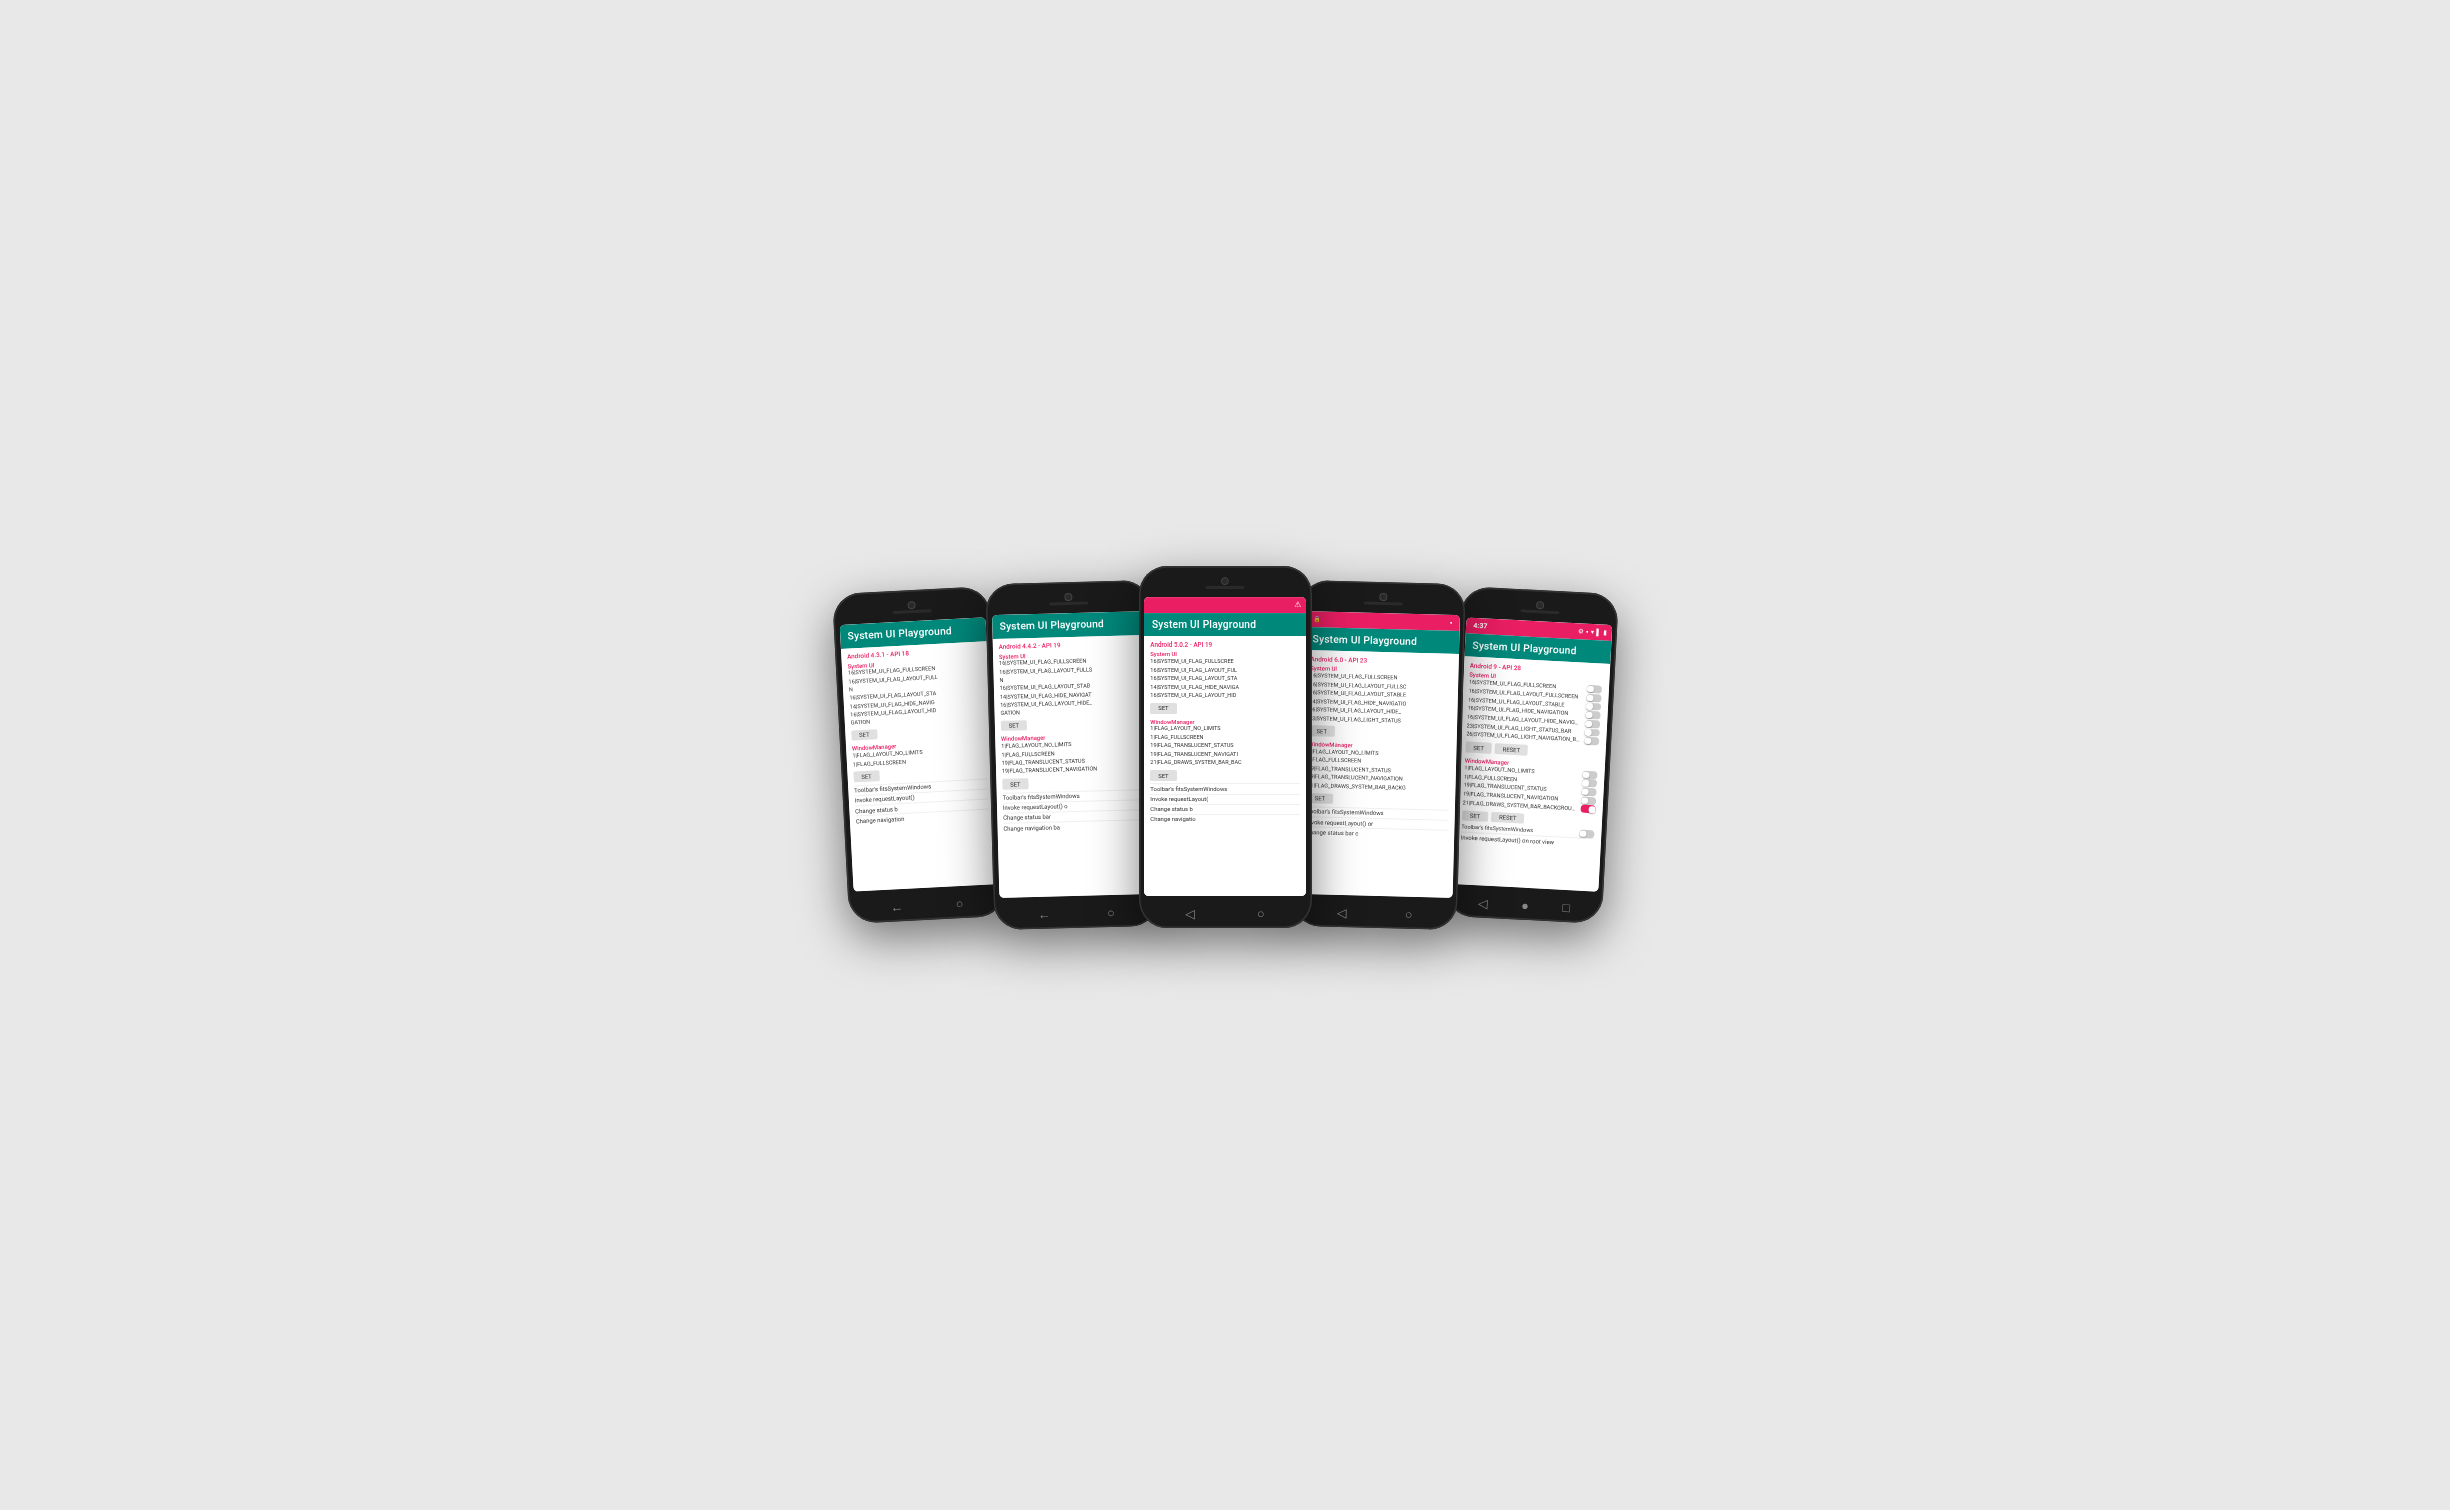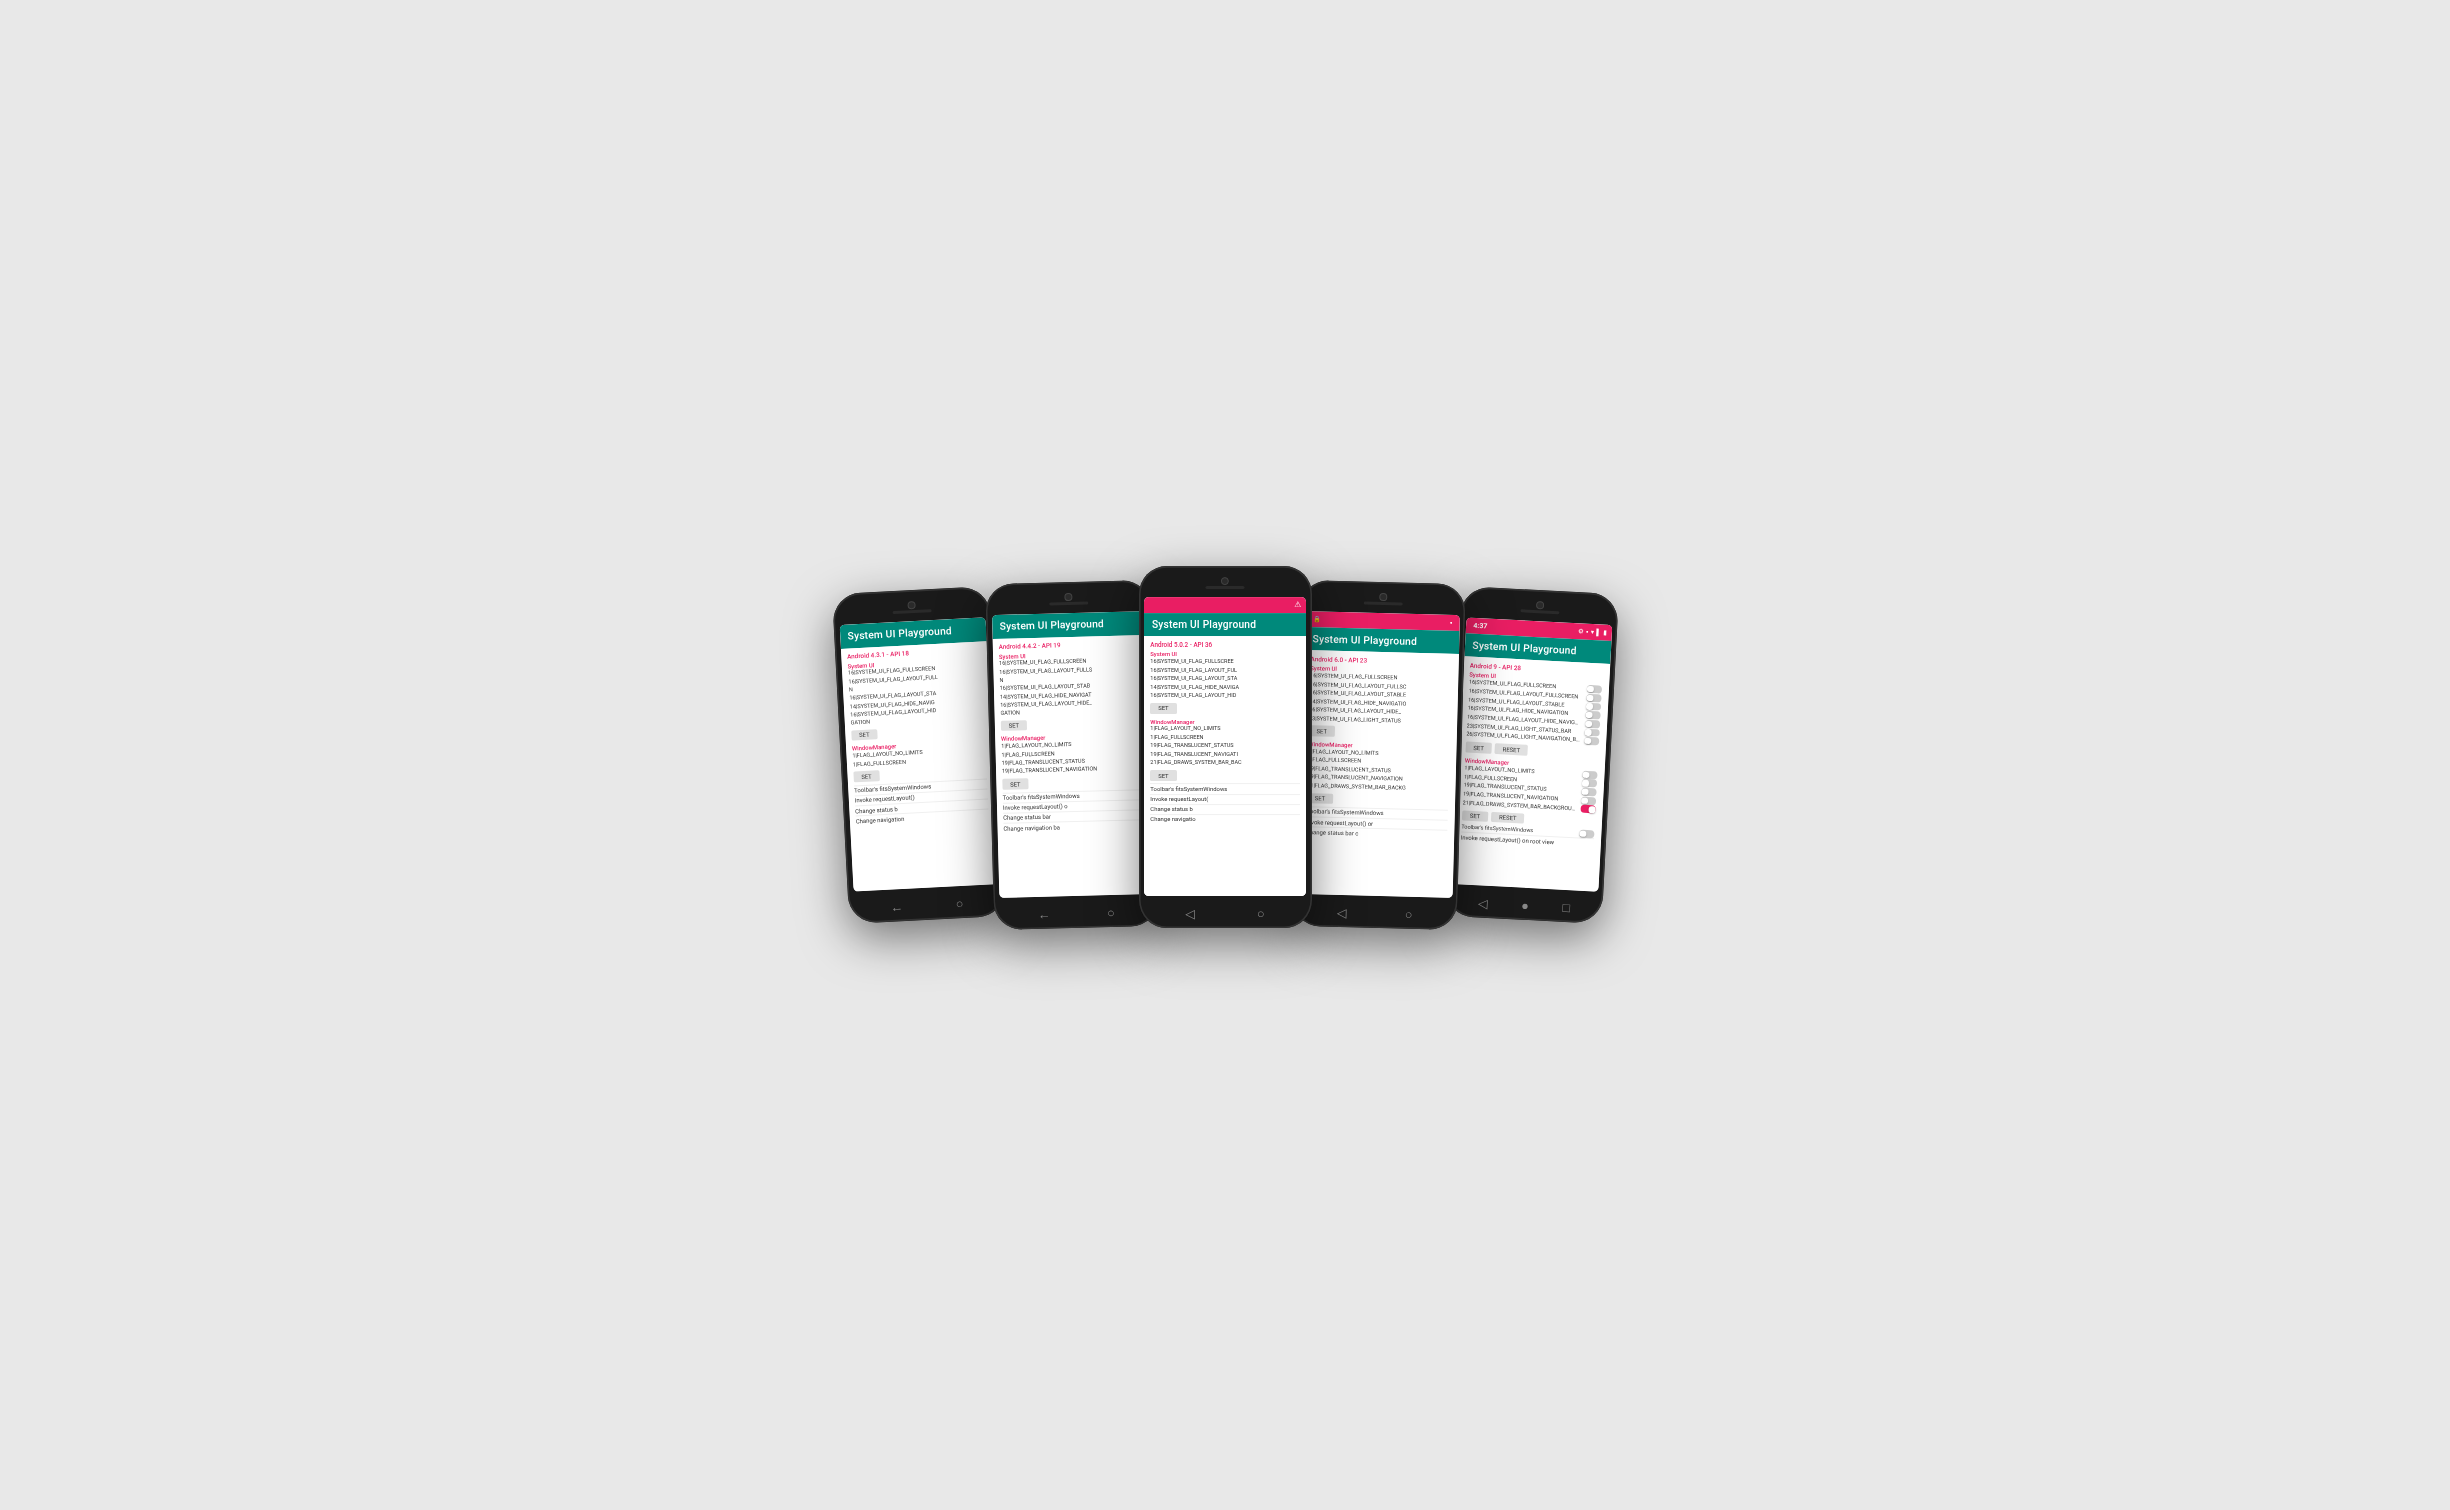--- a/index.html
+++ b/index.html
@@ -388,21 +388,21 @@
     <div class="phone-speaker"></div>
     <div class="phone-inner">
 
       <div class="status-bar pink">
         <span class="warning-icon">⚠</span>
       </div>
       <div class="toolbar">
         <div class="toolbar-title">System UI Playground</div>
       </div>
       <div class="content">
-        <div class="version-label">Android 5.0.2 - API 36</div>
+        <div class="version-label">Android 5.0.2 - API 19</div>
         <div class="section-label">System UI</div>
         <div class="flag-row">
             <span class="flag-text">16|SYSTEM_UI_FLAG_FULLSCREE</span>
           </div>
         <div class="flag-row">
             <span class="flag-text">16|SYSTEM_UI_FLAG_LAYOUT_FUL</span>
           </div>
         <div class="flag-row">
             <span class="flag-text">16|SYSTEM_UI_FLAG_LAYOUT_STA</span>
           </div>

